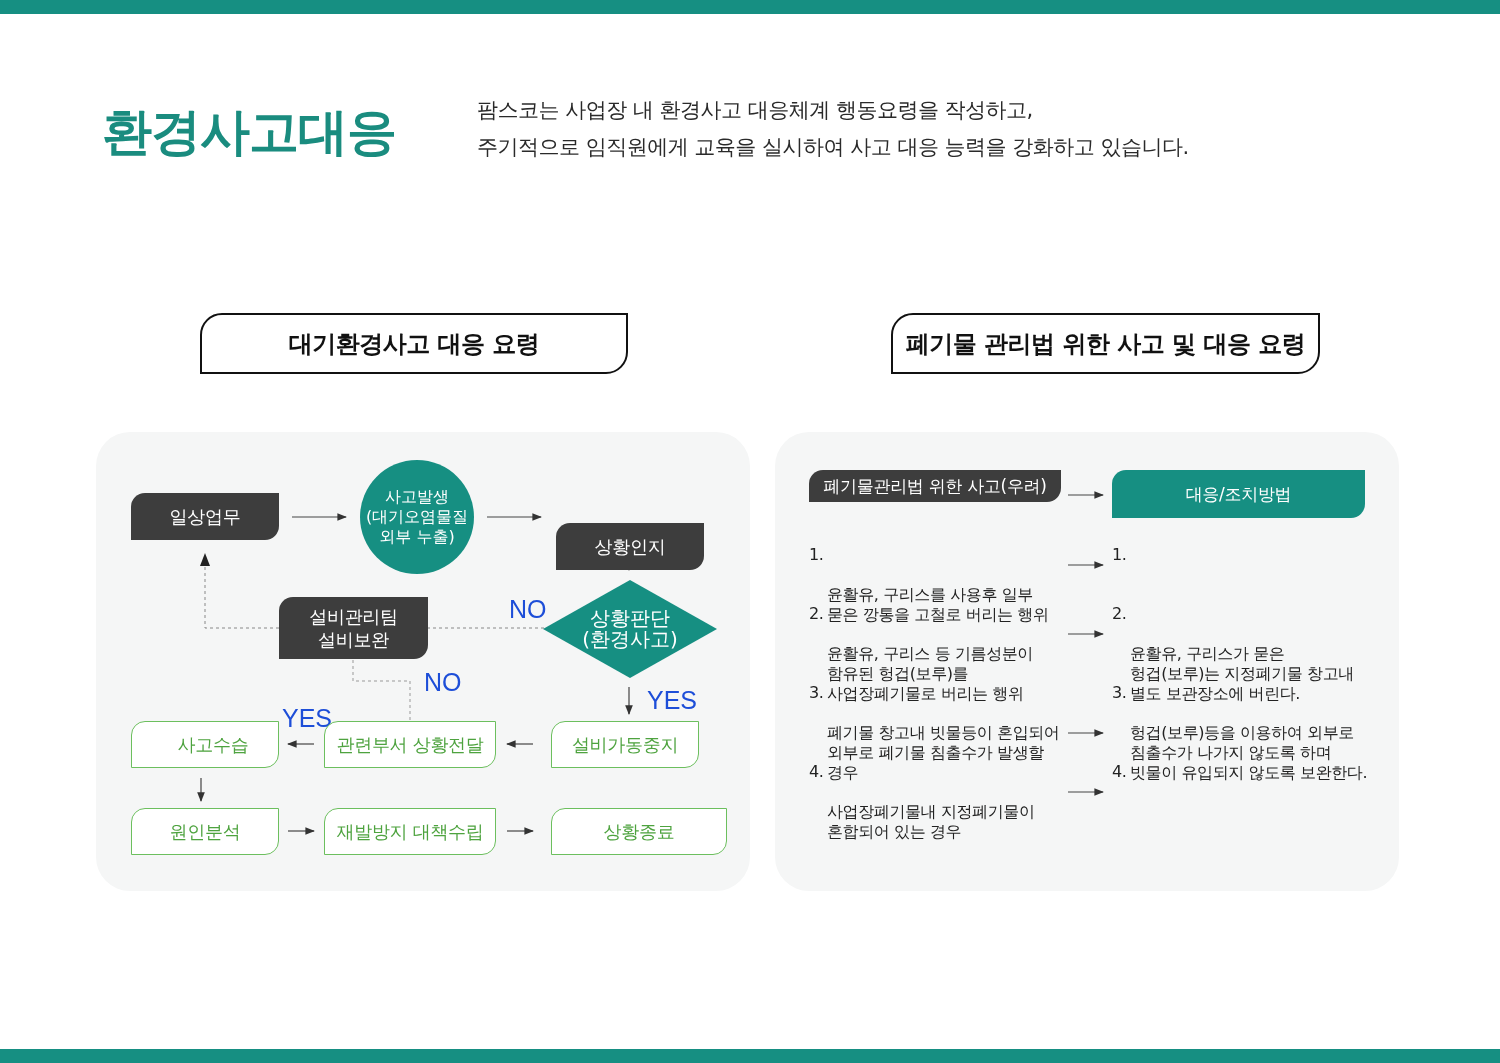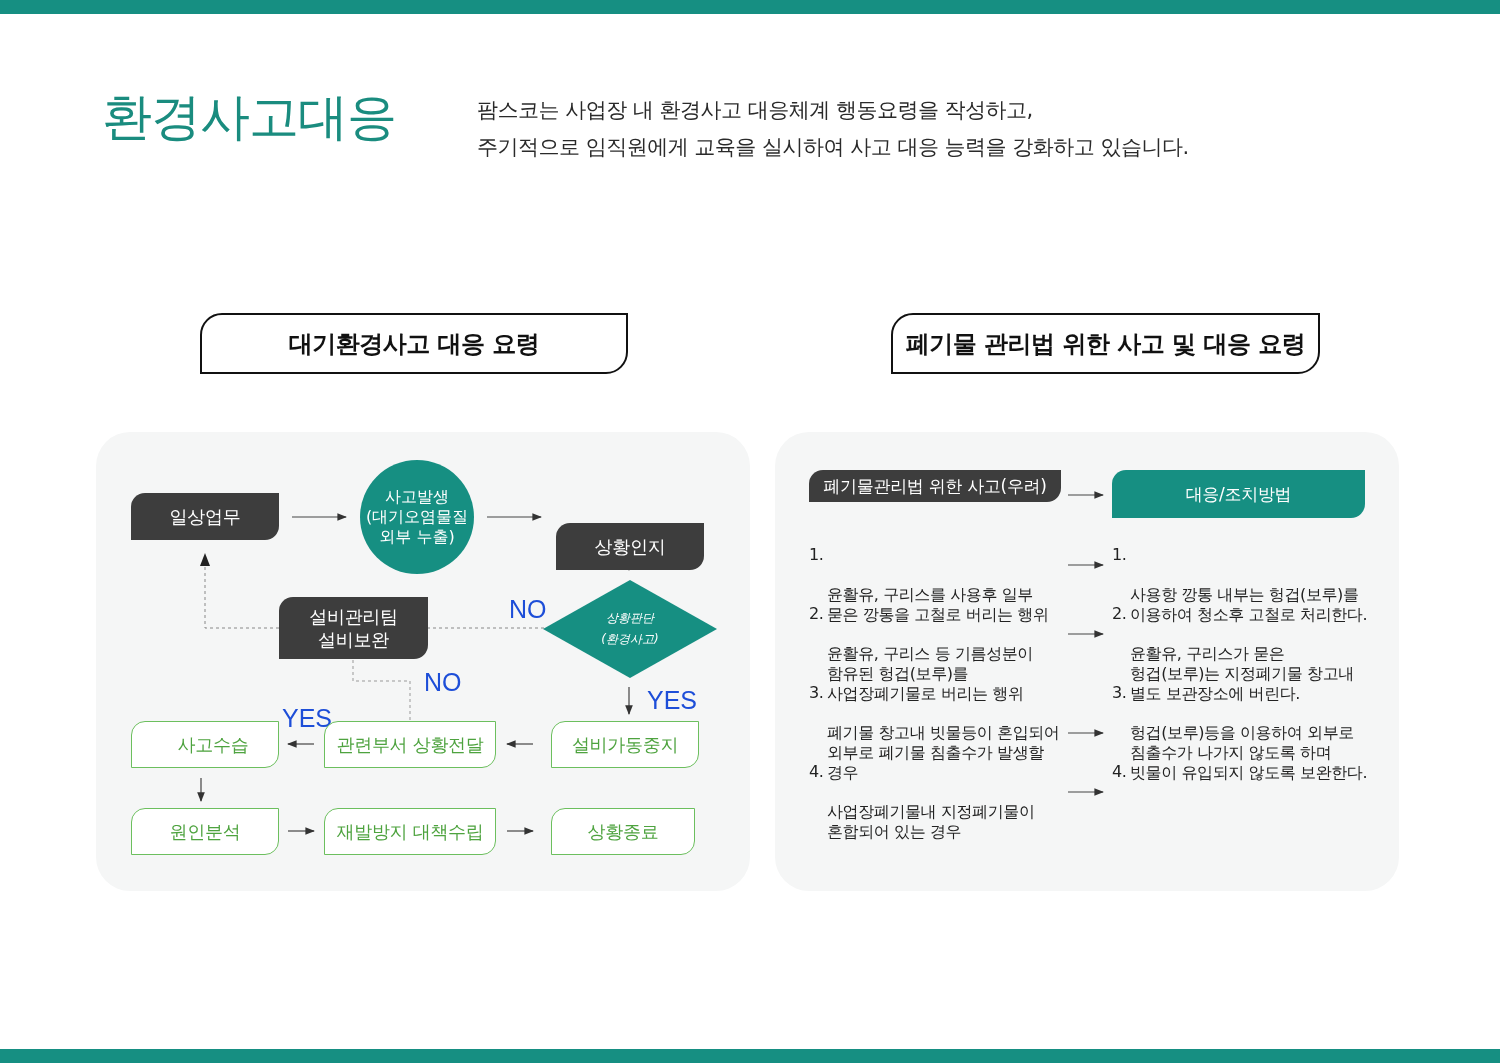--- a/index.html
+++ b/index.html
@@ -2,40 +2,40 @@
 <html><head>
 <meta charset="utf-8">
 <style>
   * { box-sizing: border-box; margin: 0; padding: 0; }
   html, body { width: 1500px; height: 1063px; background: #ffffff; overflow: hidden; }
   body { position: relative; font-family: "DejaVu Sans", "Liberation Sans", sans-serif; color: #222; }
 
   .bar-top { position: absolute; left: 0; top: 0; width: 1500px; height: 14px; background: #168f82; }
   .bar-bottom { position: absolute; left: 0; top: 1049px; width: 1500px; height: 14px; background: #168f82; }
 
-  .page-title { position: absolute; left: 102px; top: 84px; font-size: 50px; color: #1a8c7f; letter-spacing: -1px; font-weight: normal; }
+  .page-title { position: absolute; left: 102px; top: 99px; font-size: 50px; color: #1a8c7f; letter-spacing: -1px; font-weight: bold; }
   .intro { position: absolute; left: 477px; top: 92px; font-size: 21px; line-height: 37px; color: #2a2a2a; letter-spacing: -0.5px; }
 
   .section-title { position: absolute; height: 61px; border: 2px solid #111; border-radius: 22px 0 22px 0; background: #fff;
     display: flex; align-items: center; justify-content: center; font-size: 24px; font-weight: bold; color: #111; letter-spacing: -0.5px; }
 
   .panel { position: absolute; background: #f5f6f6; border-radius: 34px; }
 
   .box { position: absolute; display: flex; align-items: center; justify-content: center; text-align: center;
     border-radius: 14px 0 14px 0; font-size: 18px; letter-spacing: -0.3px; line-height: 23px; }
   .box.dark { background: #3d3d3d; color: #fff; }
   .box.green-outline { background: #fff; border: 1.5px solid #6cbf5e; color: #4ea33f; }
   .box.teal { background: #168f82; color: #fff; }
 
   .circle { position: absolute; width: 114px; height: 114px; border-radius: 50%; background: #168f82; color: #fff;
     display: flex; align-items: center; justify-content: center; text-align: center; font-size: 16px; line-height: 20px; }
 
   .diamond-wrap { position: absolute; }
   .diamond-label { position: absolute; left: 0; top: 0; width: 100%; height: 100%; display: flex; align-items: center; justify-content: center;
-    text-align: center; color: #fff; font-size: 12px; line-height: 21px; font-style: italic; }
+    text-align: center; color: #fff; font-size: 20px; line-height: 21px; }
 
   .lbl { position: absolute; font-size: 25px; color: #1d4ed8; font-family: "Liberation Sans", sans-serif; }
 
   svg.lines { position: absolute; left: 0; top: 0; width: 1500px; height: 1063px; pointer-events: none; }
 
   .item { position: absolute; font-size: 16px; line-height: 20px; color: #222; letter-spacing: -0.4px; white-space: pre-line; }
   .item .num { position: absolute; left: 0; top: 0; }
   .item .txt { display: block; padding-left: 18px; }
 </style>
 </head>
@@ -139,40 +139,38 @@
 <div class="box green-outline" style="left:551px; top:721px; width:148px; height:47px;">
   <span>설비가동중지</span>
 </div>
 
 <div class="box green-outline" style="left:131px; top:808px; width:148px; height:47px;">
   <span>원인분석</span>
 </div>
 <div class="box green-outline" style="left:324px; top:808px; width:172px; height:47px;">
   <span>재발방지 대책수립</span>
 </div>
-<div class="box green-outline" style="left:551px; top:808px; width:144px; height:47px;">
+<div class="box green-outline" style="left:551px; top:808px; width:176px; height:47px;">
   <span>상황종료</span>
 </div>
 
 <div class="box dark" style="left:809px; top:470px; width:252px; height:32px; font-size:17px;">
   <span>폐기물관리법 위한 사고(우려)</span>
 </div>
 <div class="box teal" style="left:1112px; top:470px; width:253px; height:48px; font-size:17px;">
   <span>대응/조치방법</span>
 </div>
 
 <div class="item" style="left:809px; top:545px; width:255px;">
   <span class="num">1.</span>
   <span class="txt">윤활유, 구리스를 사용후 일부
 묻은 깡통을 고철로 버리는 행위</span>
 </div>
 <div class="item" style="left:1112px; top:545px; width:270px;">
   <span class="num">1.</span>
-  <span class="txt">사용항 깡통 내부는 헝겁(보루)를
-이용하여 청소후 고철로 처리한다.</span>
 </div>
 
 <div class="item" style="left:809px; top:604px; width:255px;">
   <span class="num">2.</span>
   <span class="txt">윤활유, 구리스 등 기름성분이
 함유된 헝겁(보루)를
 사업장폐기물로 버리는 행위</span>
 </div>
 <div class="item" style="left:1112px; top:604px; width:270px;">
   <span class="num">2.</span>

